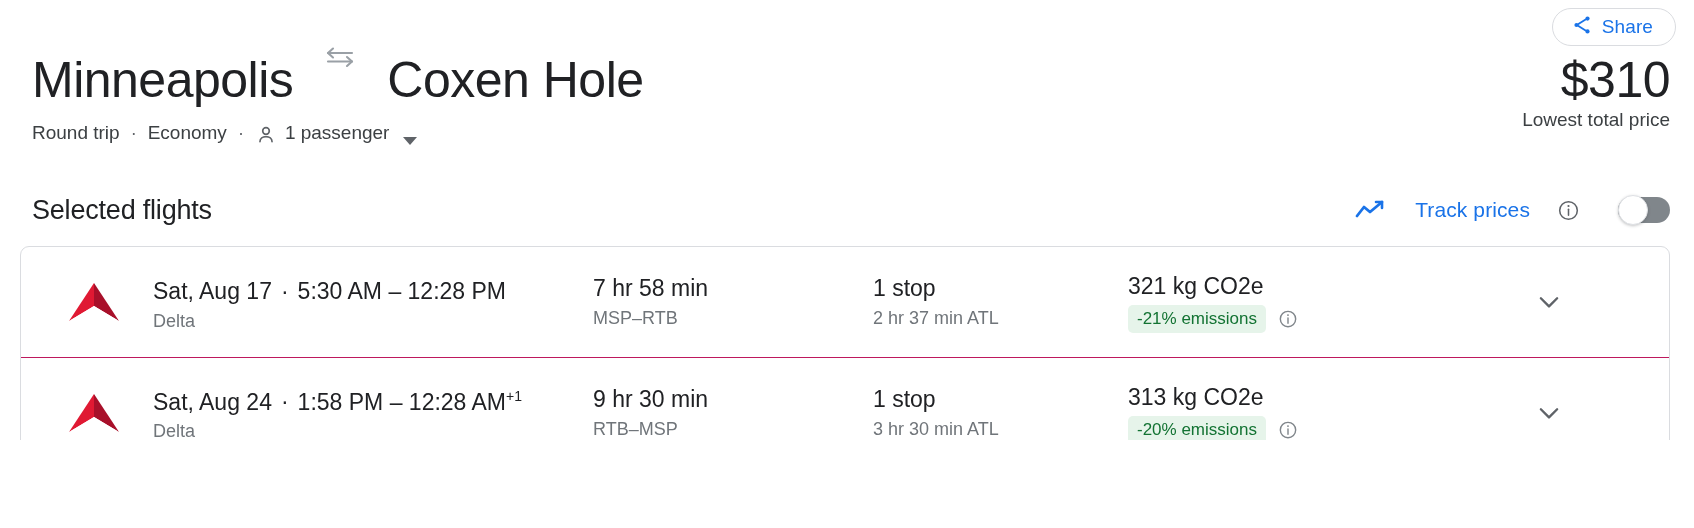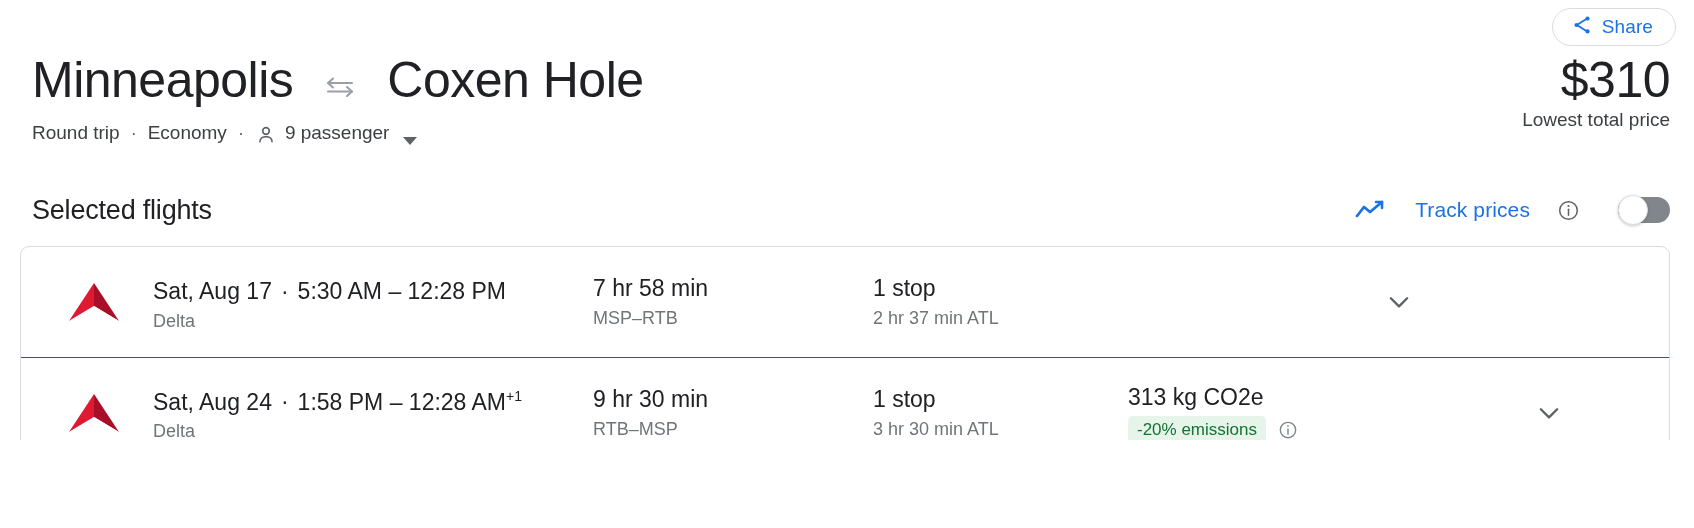--- a/index.html
+++ b/index.html
@@ -42,21 +42,21 @@
 
   
   .header {
     position: absolute;
     top: 50px;
     left: 32px;
     right: 24px;
   }
   .route-line {
     display: flex;
-    align-items: flex-end;
+    align-items: flex-start;
     gap: 12px;
   }
   .city {
     font-size: 50px;
     font-weight: 400;
     letter-spacing: -0.5px;
     color: #202124;
     line-height: 60px;
   }
   .swap-icon {
@@ -282,21 +282,21 @@
       <span>Round trip</span>
       <span class="dot">·</span>
       <span>Economy</span>
       <span class="dot">·</span>
       <span class="pax-icon">
         <svg width="22" height="22" viewBox="0 0 24 24" fill="none" stroke="#5f6368" stroke-width="1.8" stroke-linecap="round">
           <circle cx="12" cy="7.6" r="3.6"></circle>
           <path d="M5.4 19.4c0-3.5 3-5.6 6.6-5.6s6.6 2.1 6.6 5.6"></path>
         </svg>
       </span>
-      <span>9 passenger</span>
+      <span>1 passenger</span>
       <span class="caret"></span>
     </div>
     <div class="lowest">Lowest total price</div>
   </div>
 
   <div class="section-bar">
     <div class="section-title">Selected flights</div>
     <div class="track">
       <span class="track-icon">
         <svg width="30" height="24" viewBox="0 0 30 24" fill="none" stroke="#1a73e8" stroke-width="2.8" stroke-linecap="round" stroke-linejoin="round">
@@ -332,20 +332,33 @@
         <div class="primary"><span>Sat, Aug 17</span><span class="mid-dot">·</span><span>5:30 AM – 12:28 PM</span><span class="sup"></span></div>
         <div class="secondary">Delta</div>
       </div>
       <div class="col-dur">
         <div class="primary light">7 hr 58 min</div>
         <div class="secondary">MSP–RTB</div>
       </div>
       <div class="col-stops">
         <div class="primary light">1 stop</div>
         <div class="secondary">2 hr 37 min ATL</div>
+      </div>
+      <div class="col-emis">
+        <div class="primary light">321 kg CO2e</div>
+        <div class="badge-line">
+          <span class="badge">-21% emissions</span>
+          <span class="badge-info">
+            <svg width="20" height="20" viewBox="0 0 24 24" fill="none" stroke="#80868b" stroke-width="1.7">
+              <circle cx="12" cy="12" r="9.2"></circle>
+              <line x1="12" y1="10.8" x2="12" y2="17" stroke-linecap="round"></line>
+              <circle cx="12" cy="7.3" r="1.15" fill="#80868b" stroke="none"></circle>
+            </svg>
+          </span>
+        </div>
       </div>
       <div class="chev-cell">
         <span class="chevron">
           <svg width="30" height="30" viewBox="0 0 24 24" fill="none" stroke="#5f6368" stroke-width="1.9" stroke-linecap="round" stroke-linejoin="round">
             <polyline points="5.5,9 12,15.5 18.5,9"></polyline>
           </svg>
         </span>
       </div>
     </div>
 

